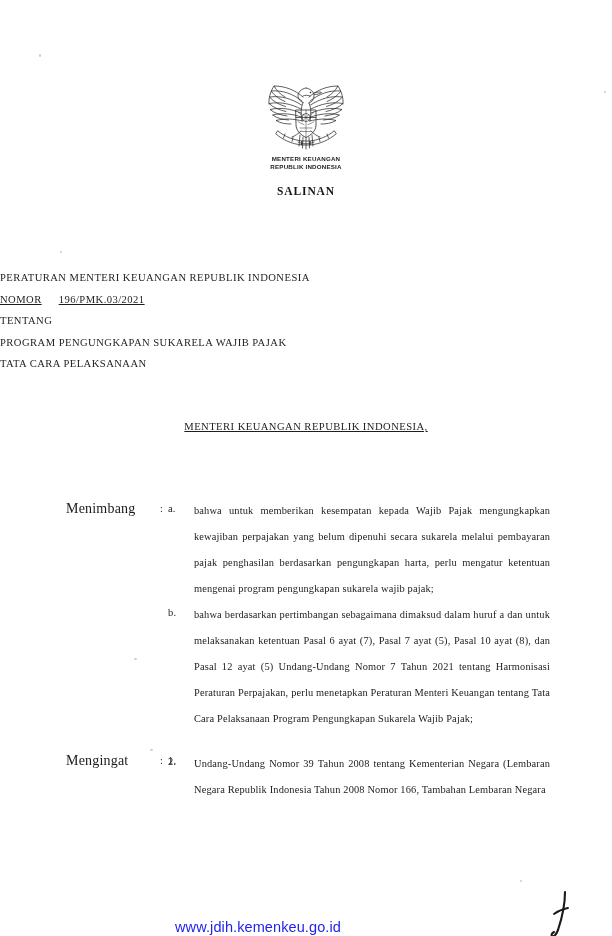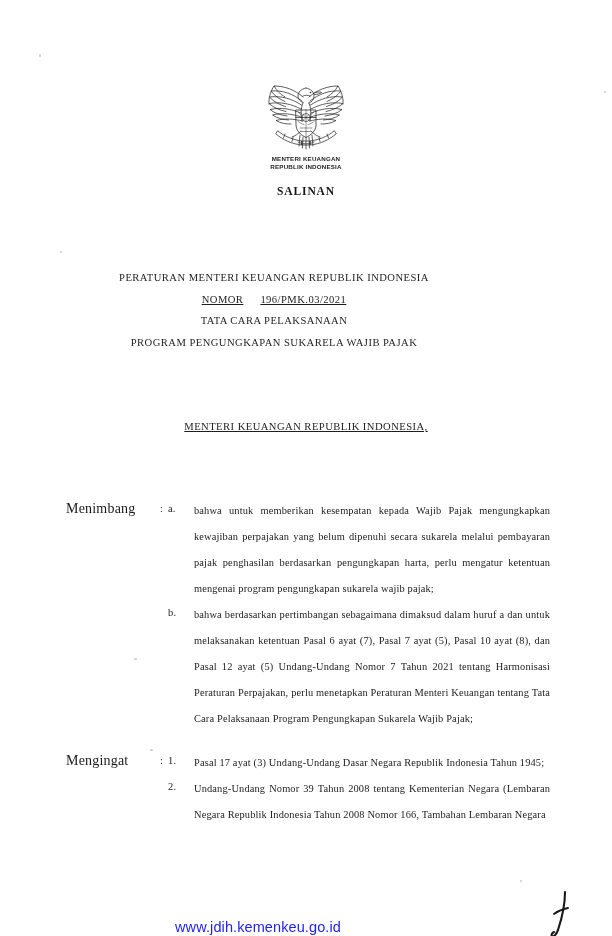--- a/index.html
+++ b/index.html
@@ -61,26 +61,25 @@
     letter-spacing: .9px;
     color: #171717;
   }
 
   
   .titleblock {
     position: absolute;
     left: 0;
     top: 232px;
     width: 508px;
-    text-align: center;
+    text-align: left;
     font-size: 10.6px;
     line-height: 21.5px;
     letter-spacing: .45px;
     color: #1e1e1e;
-    padding-left: 20px;
   }
   .titleblock .nomor-line {
     letter-spacing: .45px;
     text-decoration: underline;
   }
   .titleblock .nomor-gap {
     display: inline-block;
     width: 17px;
   }
 
@@ -241,22 +240,23 @@
     <div class="emblem-caption">
       <div>MENTERI KEUANGAN</div>
       <div>REPUBLIK INDONESIA</div>
     </div>
     <div class="salinan">SALINAN</div>
   </div>
 
   <div class="titleblock">
     <div>PERATURAN MENTERI KEUANGAN REPUBLIK INDONESIA</div>
     <div class="nomor-line"><span>NOMOR</span><span class="nomor-gap"></span><span>196/PMK.03/2021</span></div>
+    <div>TENTANG</div>
+    <div>PROGRAM PENGUNGKAPAN SUKARELA WAJIB PAJAK</div>
     <div>TATA CARA PELAKSANAAN</div>
-    <div>PROGRAM PENGUNGKAPAN SUKARELA WAJIB PAJAK</div>
   </div>
 
   <div class="preamble">
     <div class="line2">MENTERI KEUANGAN REPUBLIK INDONESIA,</div>
   </div>
 
   <div class="clauses">
 
     <div class="section">
       <div class="item">
@@ -269,21 +269,20 @@
         <span class="item-marker">b.</span>
         <div class="item-body">bahwa berdasarkan pertimbangan sebagaimana dimaksud dalam huruf a dan untuk melaksanakan ketentuan Pasal 6 ayat (7), Pasal 7 ayat (5), Pasal 10 ayat (8), dan Pasal 12 ayat (5) Undang-Undang Nomor 7 Tahun 2021 tentang Harmonisasi Peraturan Perpajakan, perlu menetapkan Peraturan Menteri Keuangan tentang Tata Cara Pelaksanaan Program Pengungkapan Sukarela Wajib Pajak;</div>
       </div>
     </div>
 
     <div class="section">
       <div class="item">
         <span class="item-label">Mengingat</span>
         <span class="item-colon">:</span>
         <span class="item-marker">1.</span>
-        <div class="item-body">Pasal 17 ayat (3) Undang-Undang Dasar Negara Republik Indonesia Tahun 1945;</div>
       </div>
       <div class="item">
         <span class="item-marker">2.</span>
         <div class="item-body">Undang-Undang Nomor 39 Tahun 2008 tentang Kementerian Negara (Lembaran Negara Republik Indonesia Tahun 2008 Nomor 166, Tambahan Lembaran Negara</div>
       </div>
     </div>
 
   </div>
 
   <svg class="paraph" viewBox="0 0 28 48" aria-hidden="true">

